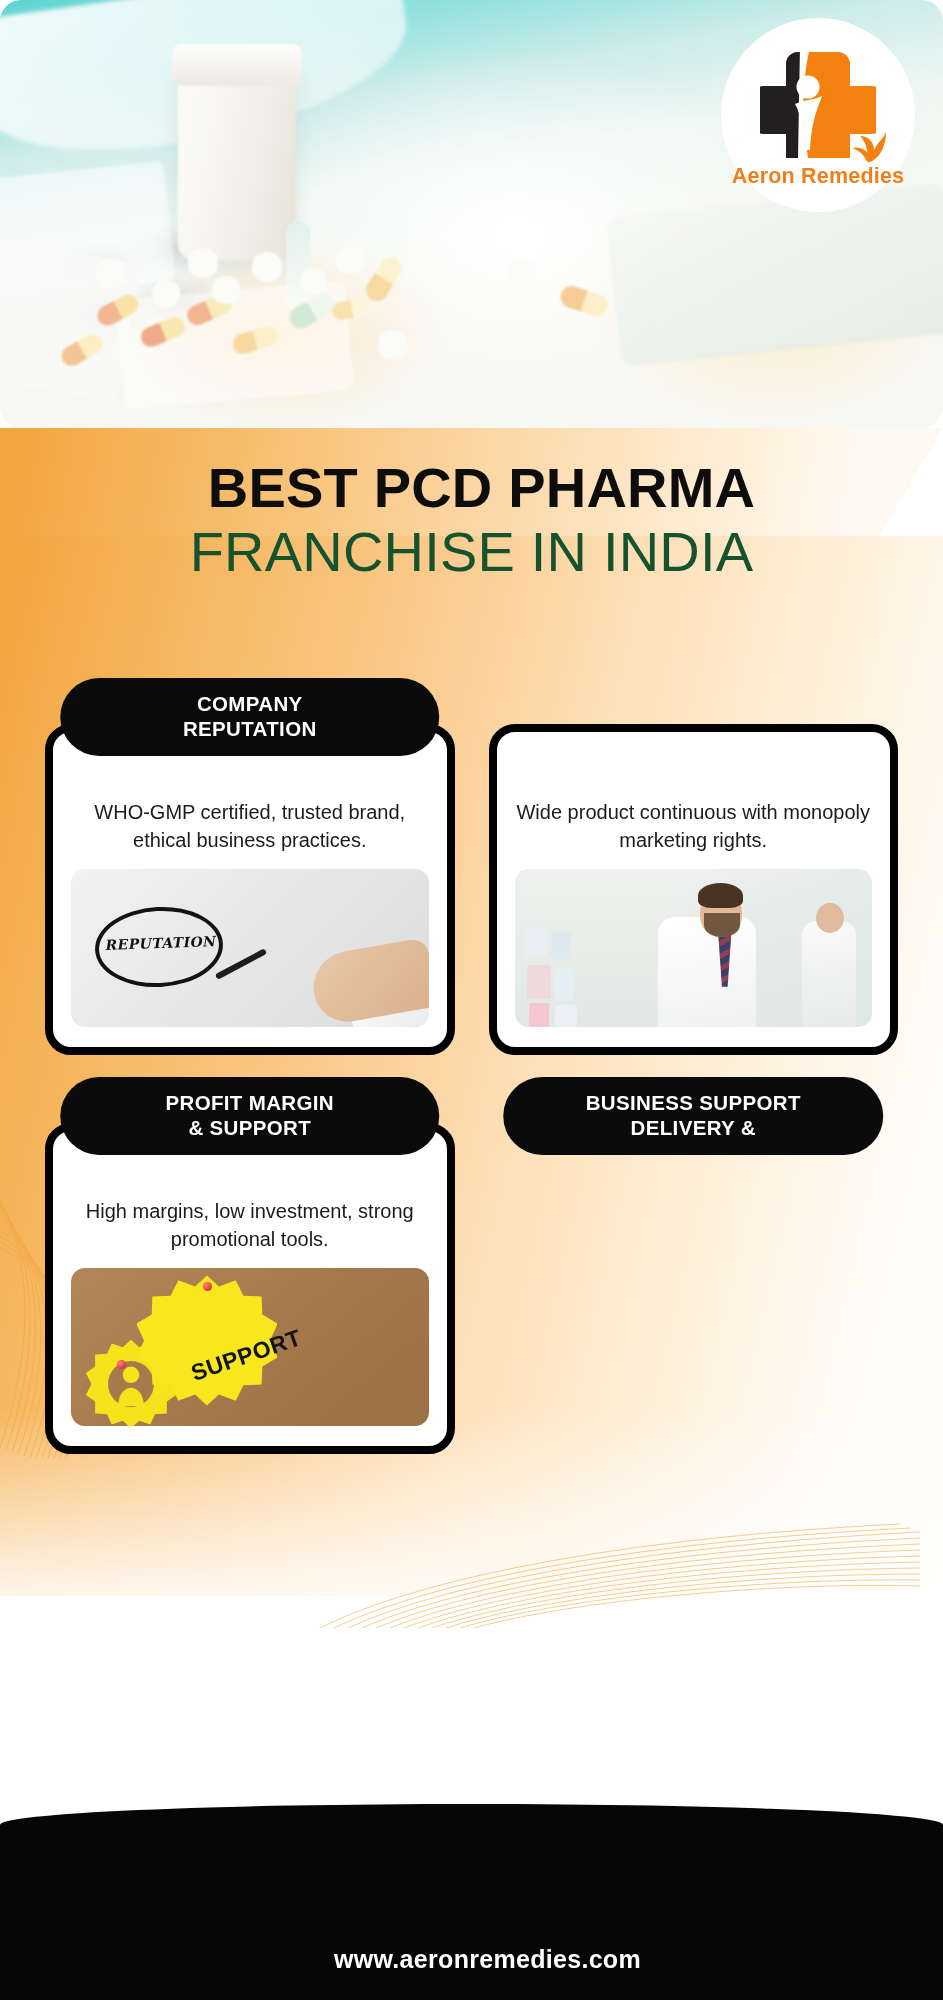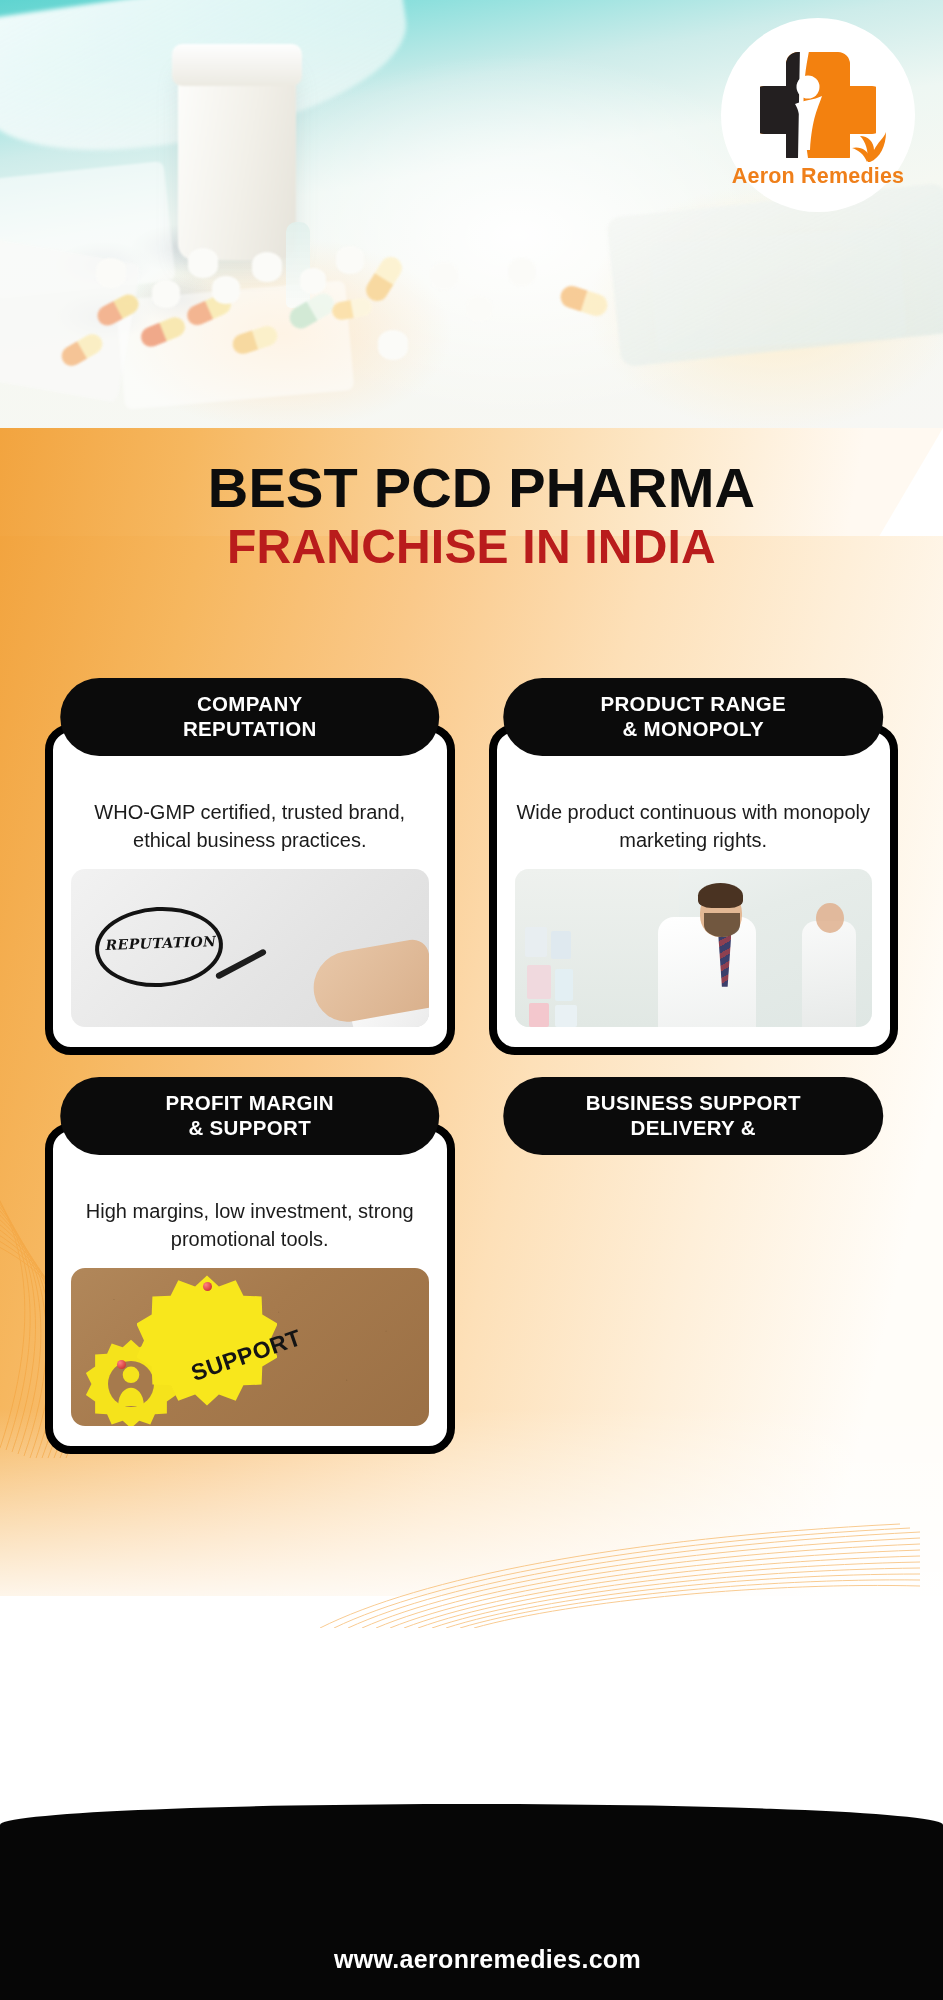--- a/index.html
+++ b/index.html
@@ -6,21 +6,21 @@
   html,body { width:943px; height:2000px; }
   body {
     font-family:"Liberation Sans", sans-serif;
     background:#ffffff;
     overflow:hidden;
     position:relative;
   }
   .page { position:relative; width:943px; height:2000px; overflow:hidden; background:#fff; }
 
   
-  .hero { position:absolute; left:0; top:0; width:943px; height:428px; overflow:hidden; }
+  .hero { position:absolute; left:0; top:0; width:943px; height:428px; overflow:hidden;border-radius:21px; }
   .hero-photo { position:absolute; inset:0; background:
       radial-gradient(ellipse 300px 200px at 82% 72%, rgba(255,236,200,.85), rgba(255,255,255,0) 62%),
       radial-gradient(ellipse 260px 150px at 30% 78%, rgba(255,226,190,.75), rgba(255,255,255,0) 65%),
       radial-gradient(ellipse 420px 260px at 55% 55%, rgba(255,255,255,.96), rgba(255,255,255,0) 70%),
       linear-gradient(170deg, #5fd4d0 0%, #8ee0dd 13%, #cdecea 27%, #eef7f3 42%, #f6f8f2 60%, #f7f7f4 100%);
   }
   .hero-photo::after{
     content:""; position:absolute; inset:0;
     background:
       radial-gradient(ellipse 70px 34px at 11% 62%, rgba(200,206,212,.55), rgba(0,0,0,0) 70%),
@@ -98,21 +98,21 @@
   }
   .t-line1{
     font-size:43px; font-weight:bold; color:#121212; letter-spacing:.5px; line-height:1.0;
   }
   .t-line2{
     font-size:56px; font-weight:bold; color:#0d0d0d; letter-spacing:.2px; line-height:1.14;
     margin-top:8px;
     padding-left:20px;
   }
   .t-line3{
-    font-size:48px; font-weight:bold; color:#b91c1c; letter-spacing:.2px; line-height:1.14;
+    font-size:56px; font-weight:normal; color:#14532d; letter-spacing:.2px; line-height:1.14;
   }
 
   
   .cards{
     position:absolute; left:0; top:672px; width:943px; z-index:6;
     display:grid; grid-template-columns:1fr 1fr; column-gap:34px; row-gap:16px;
     padding:0 45px;
   }
   .card{ position:relative; padding-top:52px; }
   .card-shell{
@@ -399,24 +399,20 @@
           <div class="rep-ellipse"></div>
           <div class="rep-word">REPUTATION</div>
           <div class="rep-sleeve"></div>
           <div class="rep-hand"></div>
           <div class="rep-pen"></div>
         </div>
       </div>
     </div>
 
     <div class="card">
-      <div class="card-head">
-        <span>PRODUCT RANGE</span>
-        <span>&amp; MONOPOLY</span>
-      </div>
       <div class="card-shell">
         <div class="card-desc">Wide product continuous with monopoly marketing rights.</div>
         <div class="card-img img-pharm">
           <div class="ph-shelf"></div>
           <div class="ph-box" style="left:10px;top:58px;width:22px;height:30px;background:#e8eef1;"></div>
           <div class="ph-box" style="left:36px;top:62px;width:20px;height:28px;background:#dfe9ef;"></div>
           <div class="ph-box" style="left:12px;top:96px;width:24px;height:34px;background:#f0d9de;"></div>
           <div class="ph-box" style="left:40px;top:100px;width:18px;height:32px;background:#e3eff3;"></div>
           <div class="ph-box" style="left:14px;top:134px;width:20px;height:24px;background:#f3c7cd;"></div>
           <div class="ph-box" style="left:40px;top:136px;width:22px;height:22px;background:#e9f1f4;"></div>

